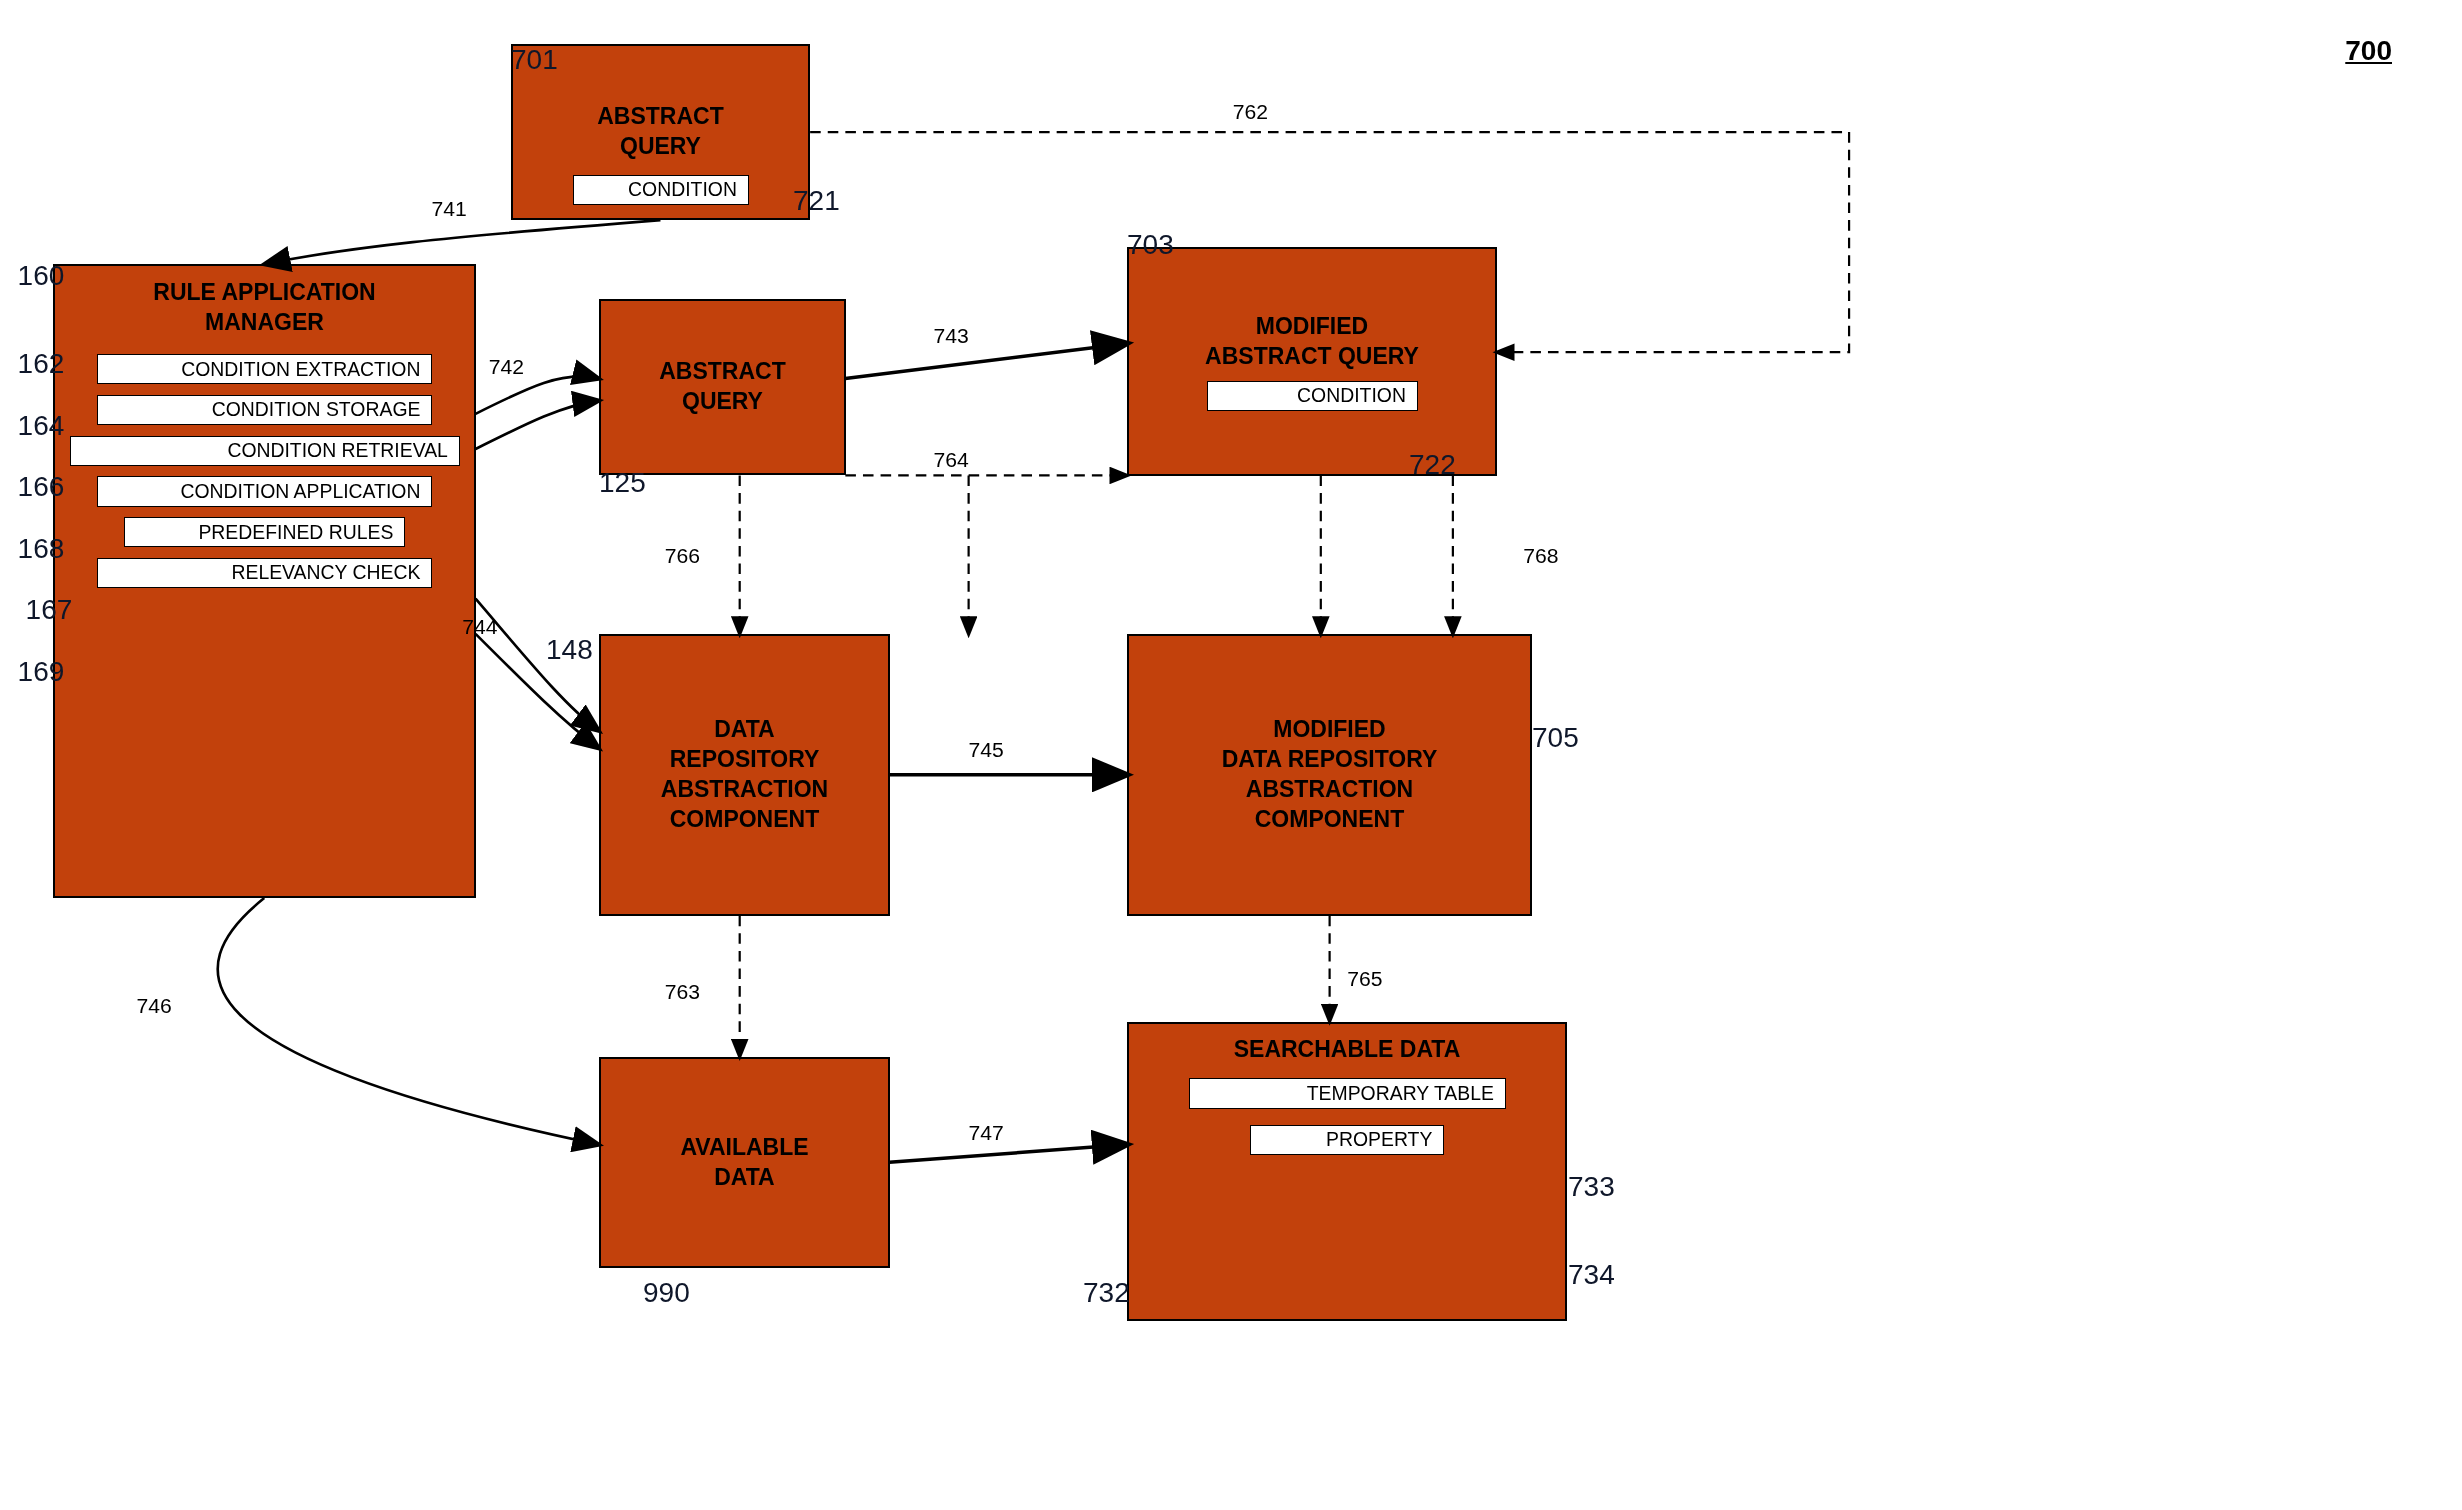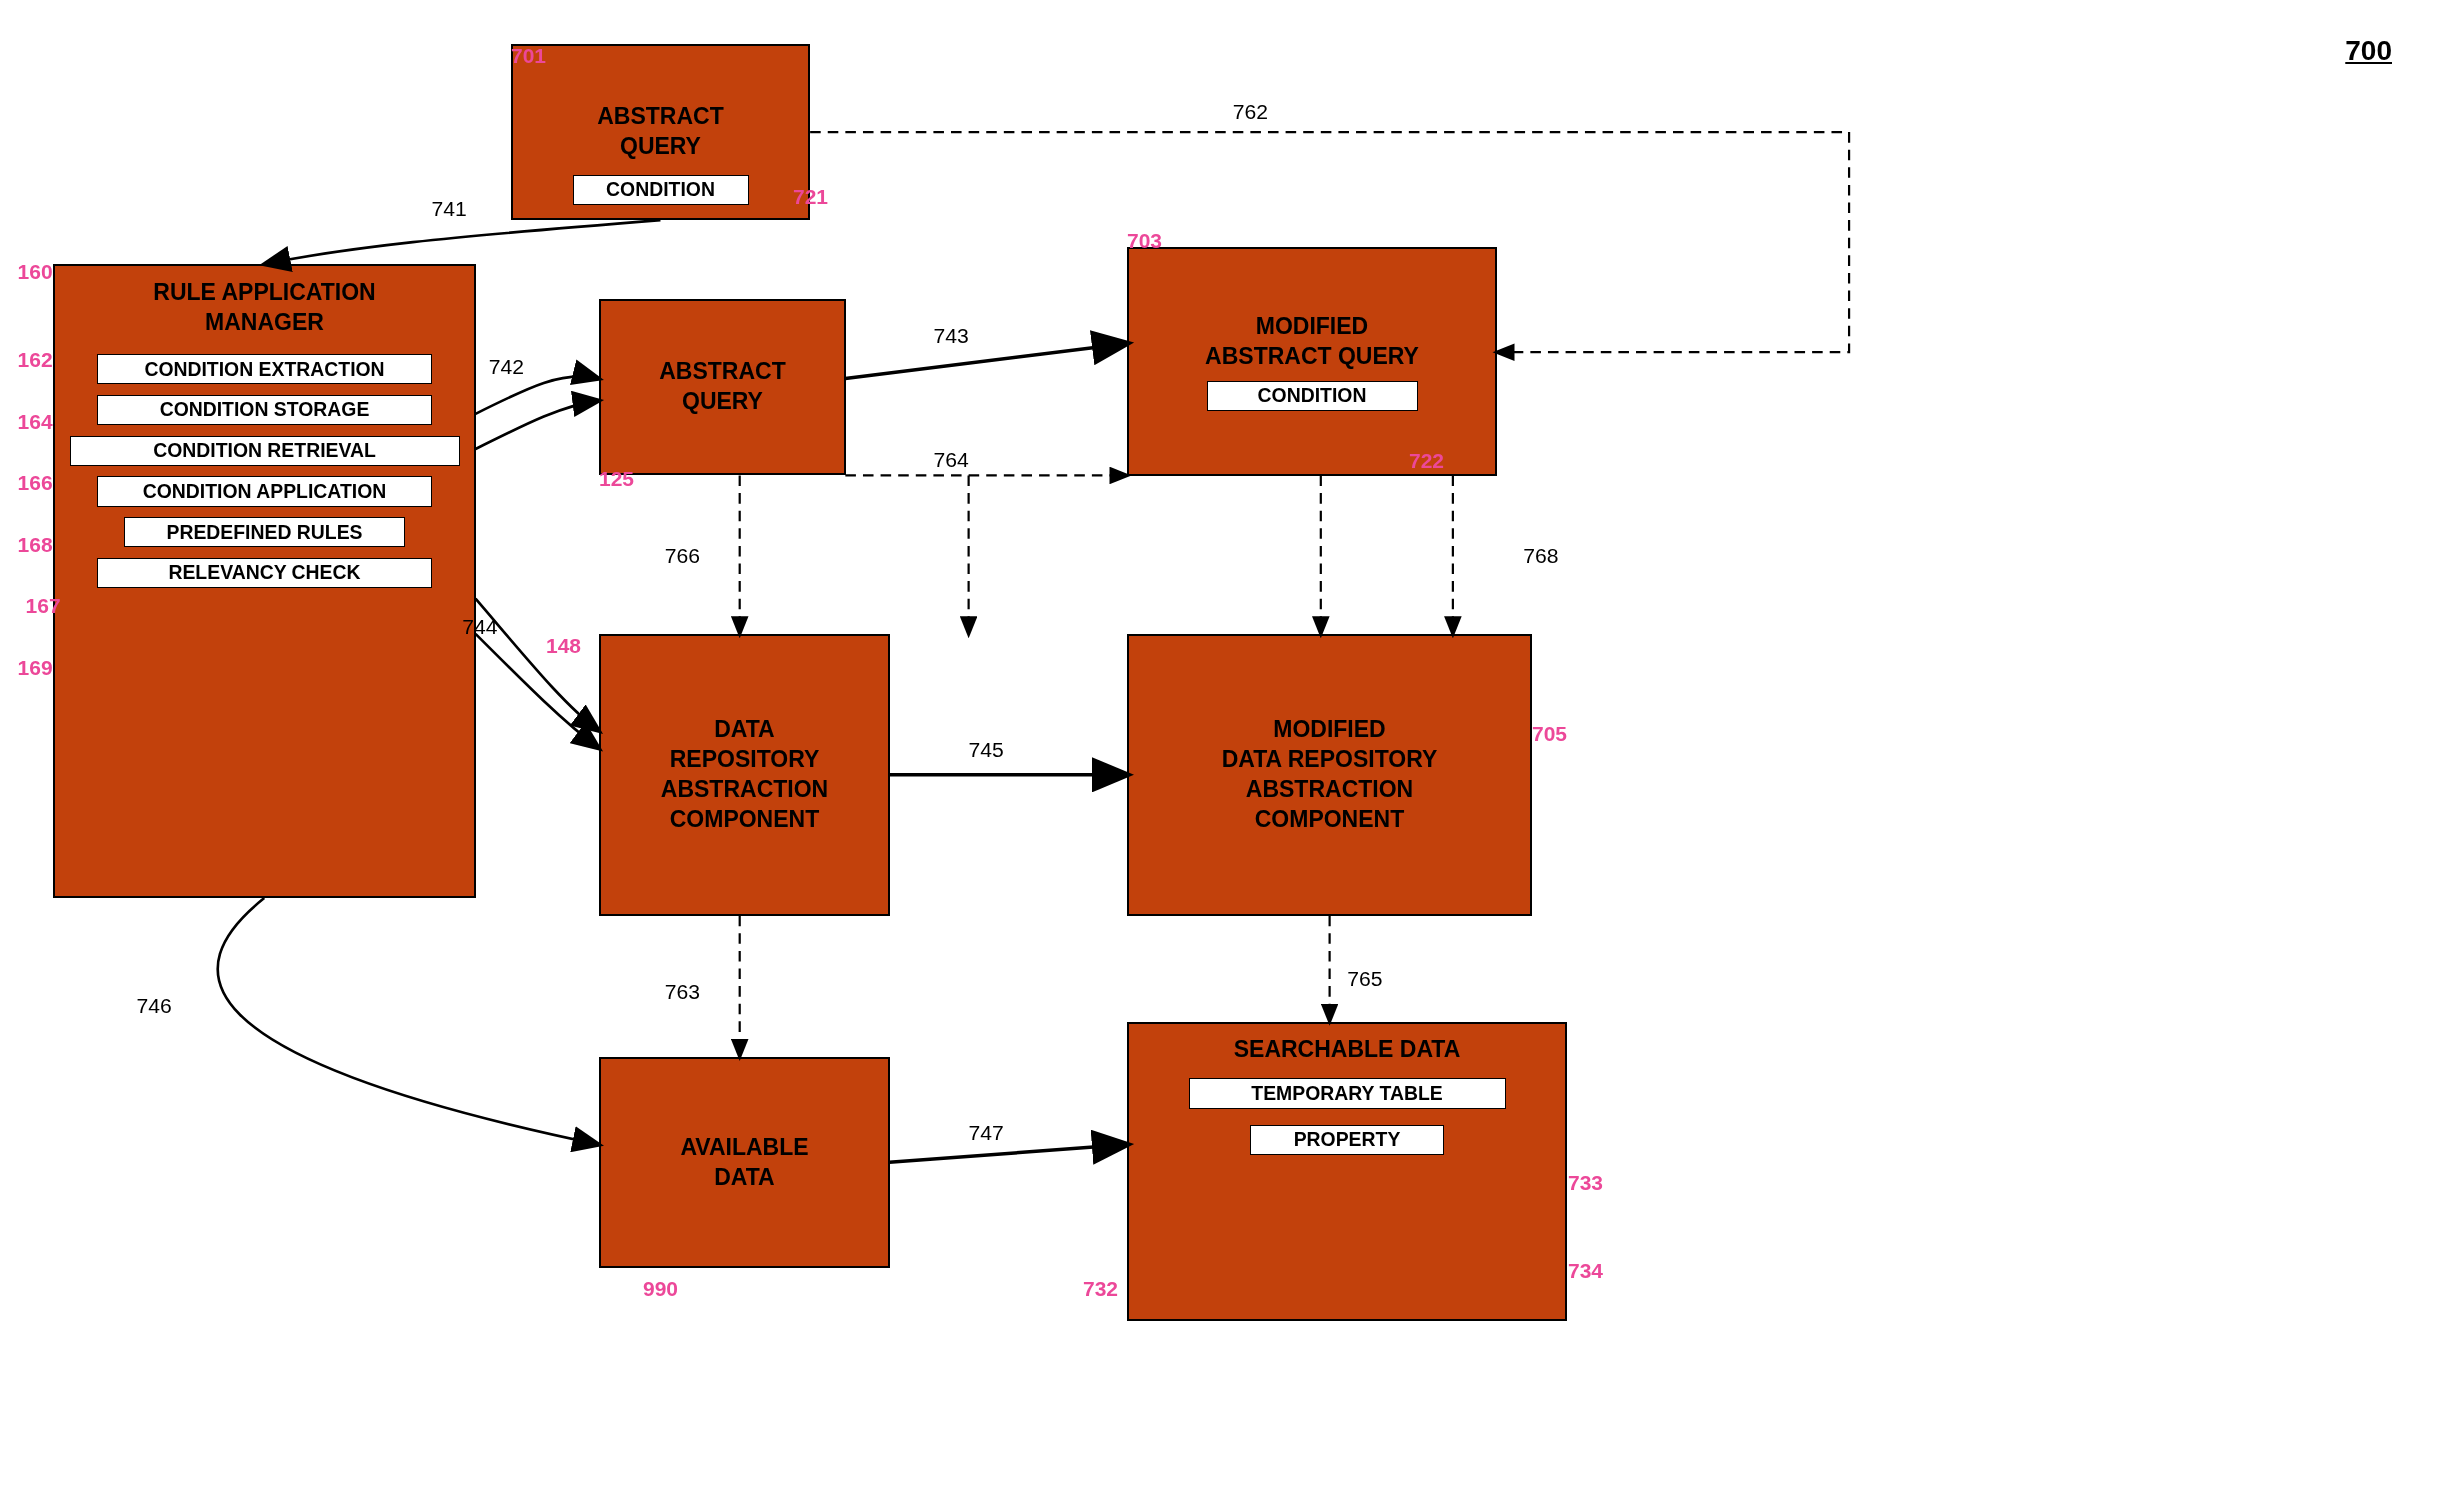--- a/index.html
+++ b/index.html
@@ -28,48 +28,48 @@
       background: #c2410c;
       border: 2.6px solid #000;
       display: flex;
       flex-direction: column;
       align-items: center;
       justify-content: center;
       text-align: center;
     }
     .label {
       position: absolute;
-      font-size: 21px;
-      font-family: Arial, sans-serif;
-      font-weight: bold;
-      color: #ec4899;
+      font-size: 28px;
+      font-family: Arial, sans-serif;
+      font-weight: normal;
+      color: #0f172a;
     }
     .title-ref {
       position: absolute;
       font-size: 28px;
       font-family: Arial, sans-serif;
       font-weight: bold;
       text-decoration: underline;
     }
     
     .box-text {
       font-size: 23px;
       font-weight: bold;
       font-family: Arial, sans-serif;
       line-height: 1.3;
       text-align: center;
     }
     .sub-box {
       border: 1.8px solid #000;
       background: #fff;
       font-size: 19.4px;
-      font-weight: bold;
+      font-weight: normal;
       font-family: Arial, sans-serif;
       padding: 2.6px 10.6px;
-      text-align: center;
+      text-align: right;
       position: absolute;
     }
   </style>
 </head>
 <body>
 
 <div class="diagram-container">
 
   <div class="title-ref" style="right:70px; top:35px;">700</div>
 

